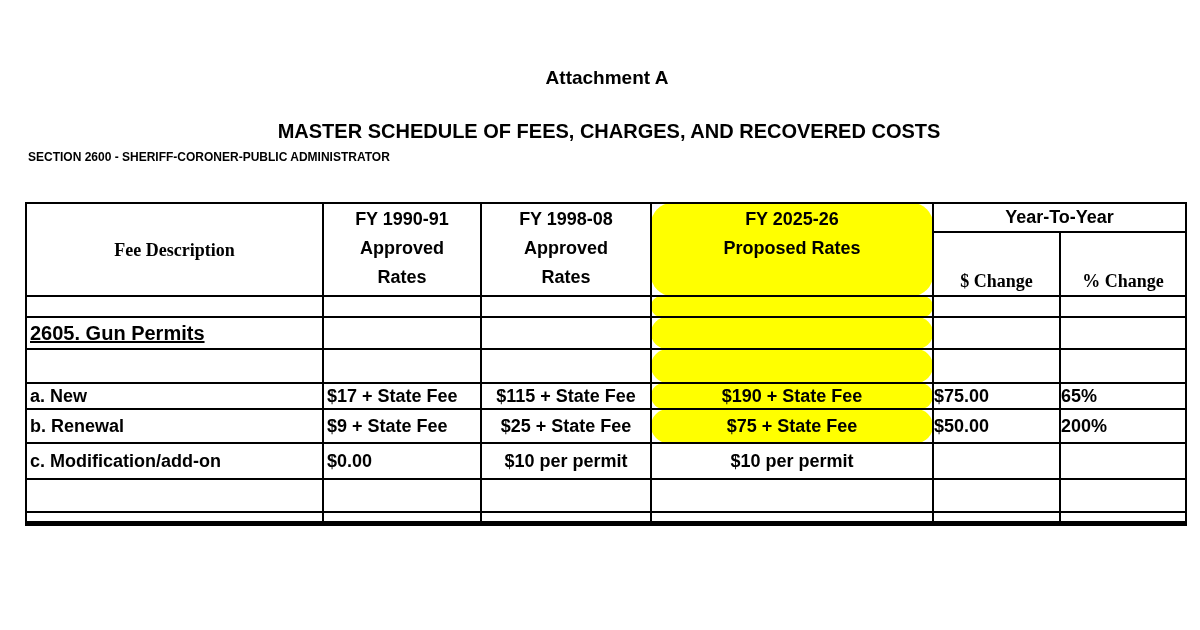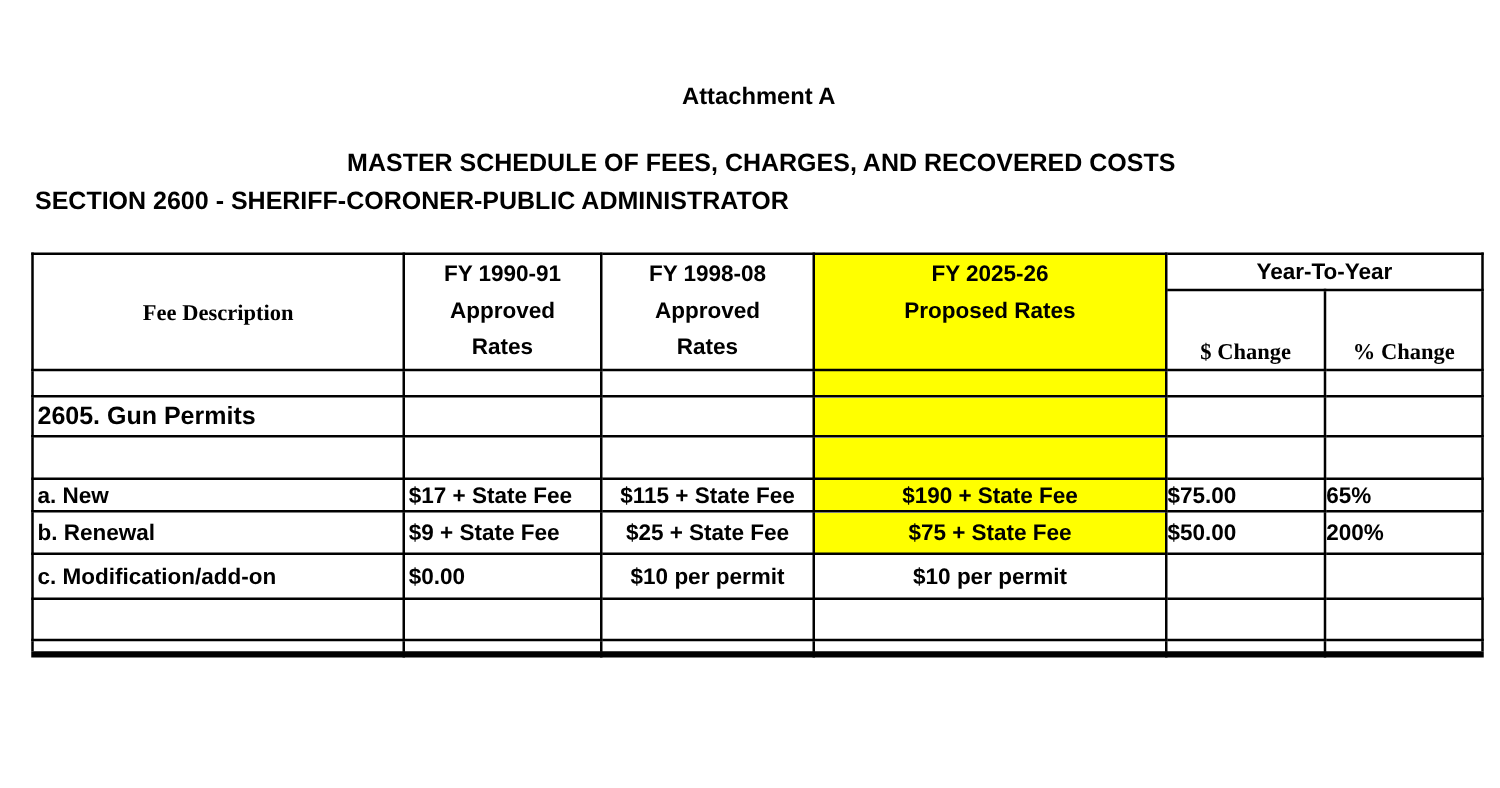--- a/index.html
+++ b/index.html
@@ -15,41 +15,41 @@
   }
   .attachment-label{
     position:absolute;top:67px;left:0;width:1214px;
     text-align:center;font-size:19px;
   }
   .doc-title{
     position:absolute;top:120px;left:0;width:1218px;
     text-align:center;font-size:20px;
   }
   .section-heading{
-    position:absolute;top:150px;left:28px;font-size:20px;
+    position:absolute;top:150px;left:28px;font-size:12px;
   }
   .table-wrap{position:absolute;top:202px;left:25px;}
   table{
     border-collapse:collapse;table-layout:fixed;width:1160px;
     border:2px solid var(--ink);border-bottom:5px solid var(--ink);
   }
   th,td{
     border:2px solid var(--ink);padding:0;overflow:hidden;
     font-size:18px;color:var(--ink);
   }
   thead th{font-weight:700;}
   th.fy{vertical-align:top;white-space:pre-line;line-height:29px;padding-top:1px;}
   th.feedesc{vertical-align:middle;line-height:22px;font-family:Liberation Serif, serif;}
   th.yty{height:27px;vertical-align:middle;}
   th.change{height:59px;vertical-align:bottom;padding-bottom:3px;font-family:Liberation Serif, serif;}
-  .hl{background:var(--hl);}
+  .hl{background:var(--hl);border-radius:21px;}
   td.c0,td.c1{text-align:left;padding-left:3px;}
   td.c2,td.c3{text-align:center;}
   td.c4,td.c5{text-align:left;padding-right:7px;}
-  td.u{font-size:20px;}
+  td.u{text-decoration:underline;font-size:20px;}
 </style>
 </head>
 <body>
 
 <div class="attachment-label">Attachment A</div>
 <div class="doc-title">MASTER SCHEDULE OF FEES, CHARGES, AND RECOVERED COSTS</div>
 <div class="section-heading">SECTION 2600 - SHERIFF-CORONER-PUBLIC ADMINISTRATOR</div>
 
 <div class="table-wrap">
   <table>

